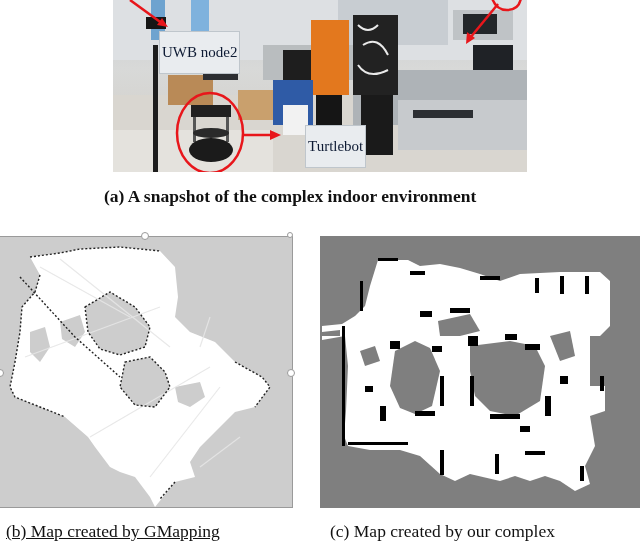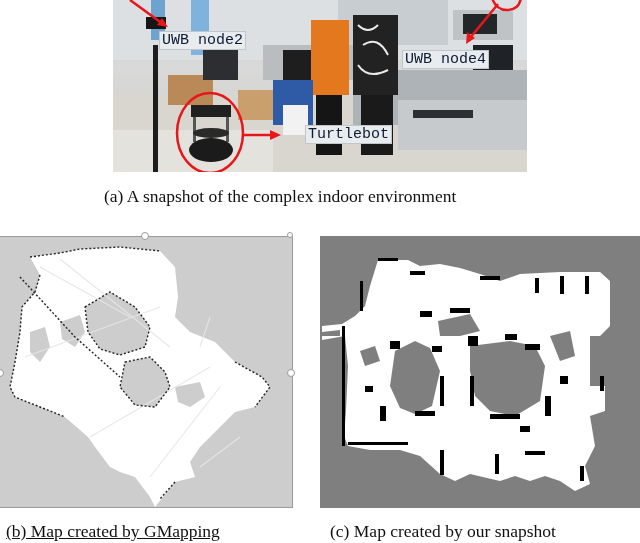--- a/index.html
+++ b/index.html
@@ -4,22 +4,22 @@
   <style>
     html, body { margin: 0; padding: 0; background: #ffffff; }
     body { width: 640px; height: 543px; position: relative; overflow: hidden;
            font-family: "Liberation Serif", "DejaVu Serif", serif; color: #111; }
     .abs { position: absolute; }
 
     
     #photo { left: 113px; top: 0; width: 414px; height: 172px; overflow: hidden;
              background: linear-gradient(180deg, #c9ccd0 0%, #d8d9d8 40%, #cfcac3 100%); }
     .label-box { position: absolute; background: #e9ecef; color: #0d1a33;
-                 font-family: Liberation Mono, monospace; font-size: 15px; line-height: 17px;
-                 padding: 0 2px; border: 1px solid #bfc6cc; white-space: nowrap; }
+                 font-family: Liberation Serif, serif; font-size: 15px; line-height: 17px;
+                 padding: 12px 2px; border: 1px solid #bfc6cc; white-space: nowrap; }
     .caption { position: absolute; font-size: 17.5px; white-space: nowrap; }
 
     
     #map-b { left: 0; top: 236px; width: 293px; height: 272px; background: #cdcdcd;
              border: 1px solid #9a9a9a; border-left: none; box-sizing: border-box; }
     #map-c { left: 320px; top: 236px; width: 320px; height: 272px; background: #7f7f7f; }
     .handle { position: absolute; width: 8px; height: 8px; border-radius: 50%;
               background: #ffffff; border: 1px solid #9a9a9a; box-sizing: border-box; }
     svg { display: block; }
   </style>
@@ -75,25 +75,24 @@
     <line x1="17" y1="0" x2="50" y2="24" stroke="#e8161b" stroke-width="2.5"></line>
     <polygon points="55,27 44,25 49,18" fill="#e8161b"></polygon>
     <line x1="130" y1="135" x2="158" y2="135" stroke="#e8161b" stroke-width="2.5"></line>
     <polygon points="168,135 157,130 157,140" fill="#e8161b"></polygon>
     <line x1="385" y1="4" x2="357" y2="38" stroke="#e8161b" stroke-width="2.5"></line>
     <polygon points="353,44 354,32 362,38" fill="#e8161b"></polygon>
 
     <path d="M379 -2 q4 12 15 12 q12 0 14 -12" fill="none" stroke="#e8161b" stroke-width="2.5"></path>
   </svg>
   <div class="label-box" style="left:46px; top:31px;">UWB node2</div>
-  <div class="label-box" style="left:289px; top:50px;">UWB node4</div>
   <div class="label-box" style="left:192px; top:125px;">Turtlebot</div>
 </div>
 
-<div class="caption" style="left:104px; top:186px;">(a)  A snapshot of the complex indoor environment</div>
+<div class="caption" style="left:104px; top:186px;font-weight:bold;">(a)  A snapshot of the complex indoor environment</div>
 
 <div id="map-b" class="abs">
   <svg width="293" height="272" viewBox="0 0 293 272">
     <g fill="#ffffff">
       <polygon points="30,20 60,16 80,12 120,10 160,14 175,30 178,60 175,80 190,95 215,105 235,125 262,140 270,150 255,170 235,175 215,195 200,210 190,225 195,240 175,245 155,270 150,260 135,240 120,235 110,230 95,210 88,200 65,180 40,170 15,160 10,150 15,125 20,95 22,70 35,55 40,38"></polygon>
     </g>
     <g fill="#cdcdcd">
       <polygon points="85,70 110,55 135,70 150,90 145,110 120,118 100,112 88,95"></polygon>
       <polygon points="125,125 150,120 165,135 170,150 155,170 135,168 120,150"></polygon>
       <polygon points="60,85 80,78 85,95 75,110 62,102"></polygon>
@@ -168,13 +167,13 @@
       <rect x="205" y="215" width="20" height="4"></rect>
       <rect x="260" y="230" width="4" height="15"></rect>
       <rect x="280" y="140" width="4" height="15"></rect>
       <rect x="45" y="150" width="8" height="6"></rect>
       <rect x="240" y="140" width="8" height="8"></rect>
       <rect x="200" y="190" width="10" height="6"></rect>
     </g>
   </svg>
 </div>
 
-<div class="caption" style="left:330px; top:521px;">(c)  Map created by our snapshot</div>
+<div class="caption" style="left:330px; top:521px;">(c)  Map created by our complex</div>
 
 </body></html>

